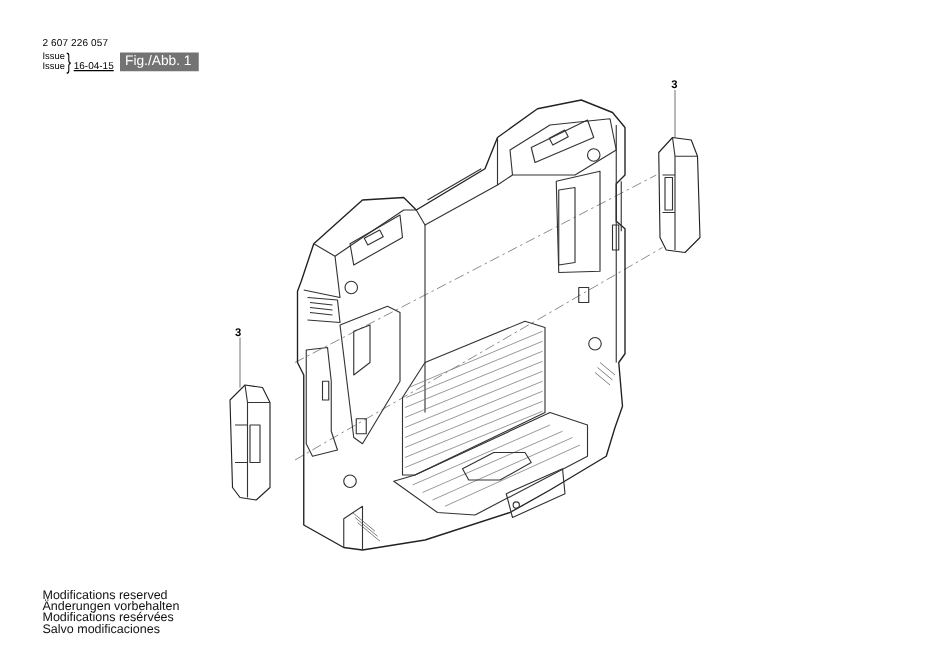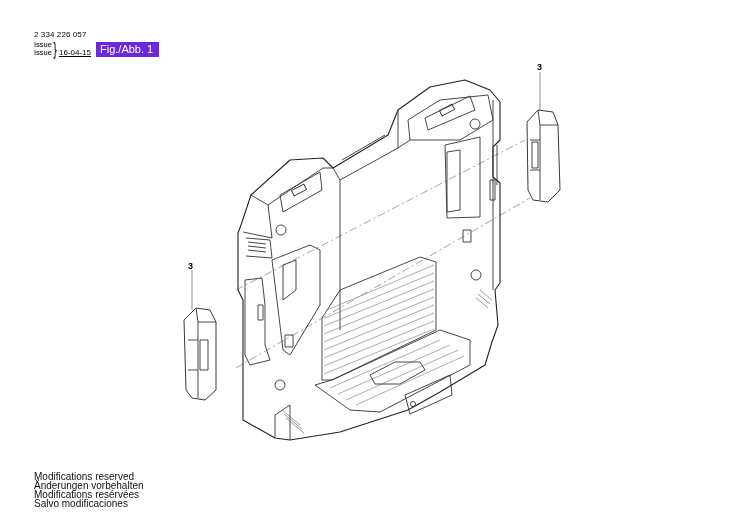--- a/index.html
+++ b/index.html
@@ -4,30 +4,30 @@
   <style>
     html, body { margin:0; padding:0; background:#ffffff; }
     body { width:750px; height:530px; position:relative; overflow:hidden;
            font-family:"Liberation Sans", sans-serif; color:#000; }
     .header { position:absolute; left:34px; top:30px; }
     .part-no { font-size:8px; letter-spacing:0.1px; }
     .issue-row { display:flex; align-items:flex-end; margin-top:2px; }
     .issue-labels { font-size:7.5px; line-height:8px; }
     .brace { font-size:18px; line-height:16px; margin:0 1px 0 0; transform:scaleX(0.6); }
     .issue-date { font-size:8px; margin-right:5px;text-decoration:underline; }
-    .fig-label { background:#6d28d9; color:#fff; font-size:11px; padding:1px 6px 1px 4px; line-height:13px; }
+    .fig-label { background:#737373; color:#fff; font-size:11px; padding:1px 6px 1px 4px; line-height:13px; }
     .footer { position:absolute; left:34px; top:472px; font-size:10px; line-height:9px; color:#111; }
     .drawing { position:absolute; left:0; top:0; }
     .callout { position:absolute; font-size:9px; font-weight:bold; }
   </style>
 </head>
 <body>
 
 <div class="header">
-  <div class="part-no">2 334 226 057</div>
+  <div class="part-no">2 607 226 057</div>
   <div class="issue-row">
     <div class="issue-labels">
       <div>Issue</div>
       <div>Issue</div>
     </div>
     <span class="brace">}</span>
     <span class="issue-date">16-04-15</span>
     <span class="fig-label">Fig./Abb. 1</span>
   </div>
 </div>

